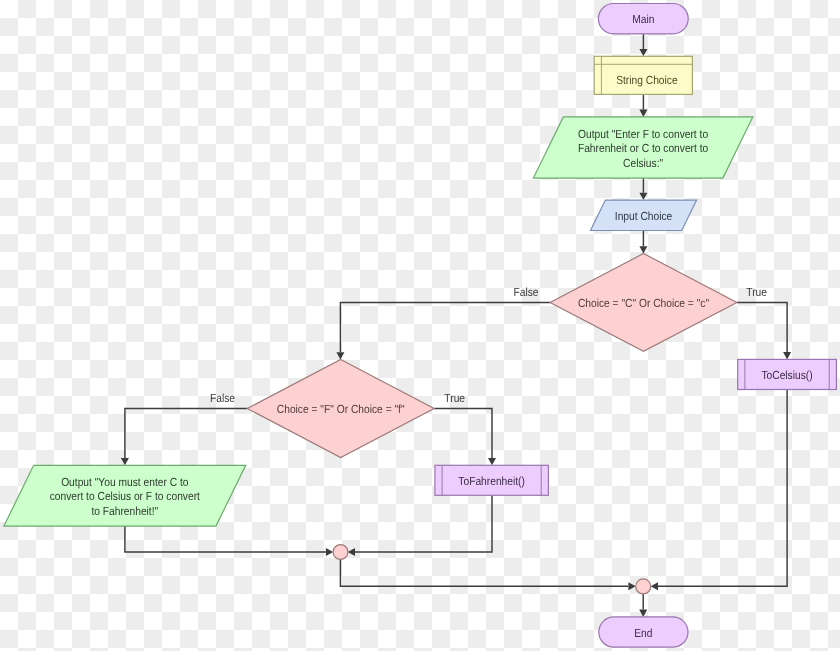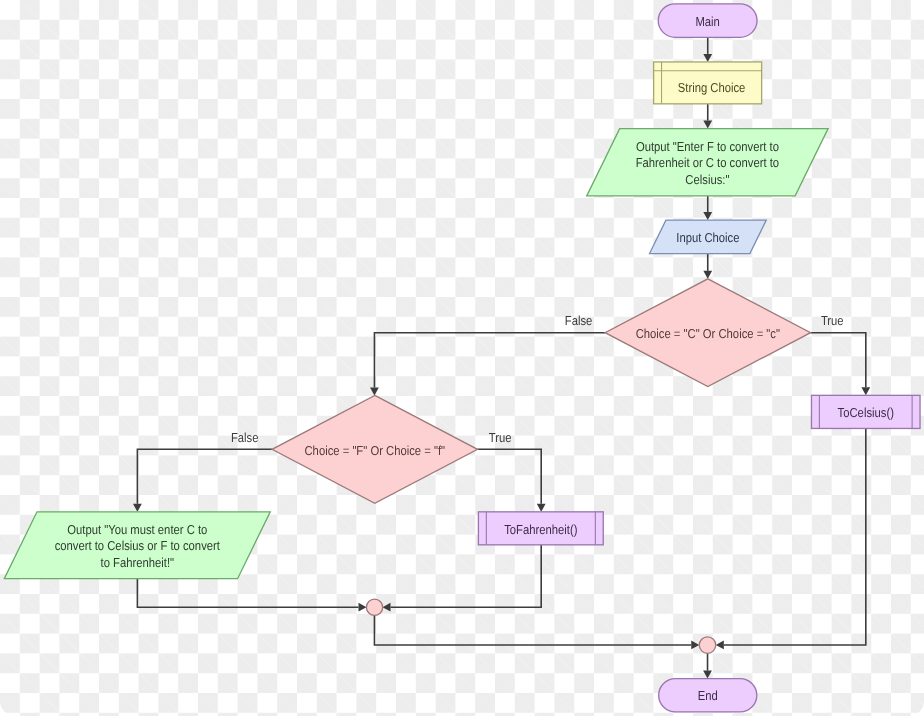--- a/index.html
+++ b/index.html
@@ -6,21 +6,20 @@
   html,body{margin:0;padding:0;background:#fff;}
   body{width:840px;height:651px;overflow:hidden;
        font-family:"Liberation Sans",sans-serif;}
   #canvas{position:relative;width:840px;height:651px;
     background-color:#ffffff;
     background-image:
       linear-gradient(45deg,#ededed 25%,transparent 25%,transparent 75%,#ededed 75%),
       linear-gradient(45deg,#ededed 25%,transparent 25%,transparent 75%,#ededed 75%);
     background-size:36px 36px;
     background-position:0 0, 18px 18px;
-    border-radius:14px;
   }
   svg#fig{position:absolute;left:0;top:0;width:840px;height:651px;display:block;}
   svg#fig{transform:translateZ(0);}
   svg#fig text{font-family:"Liberation Sans",sans-serif;
     -webkit-font-smoothing:antialiased;
     text-rendering:geometricPrecision;}
 </style>
 </head>
 <body>
 

